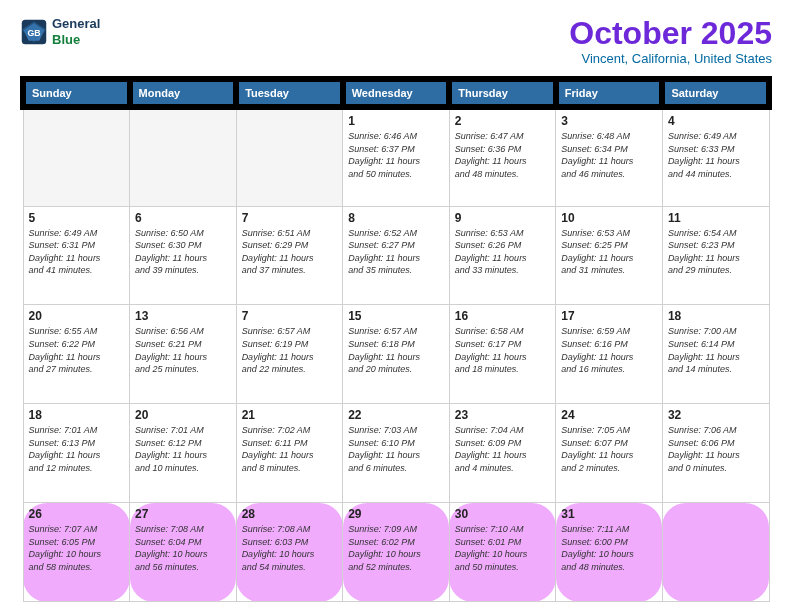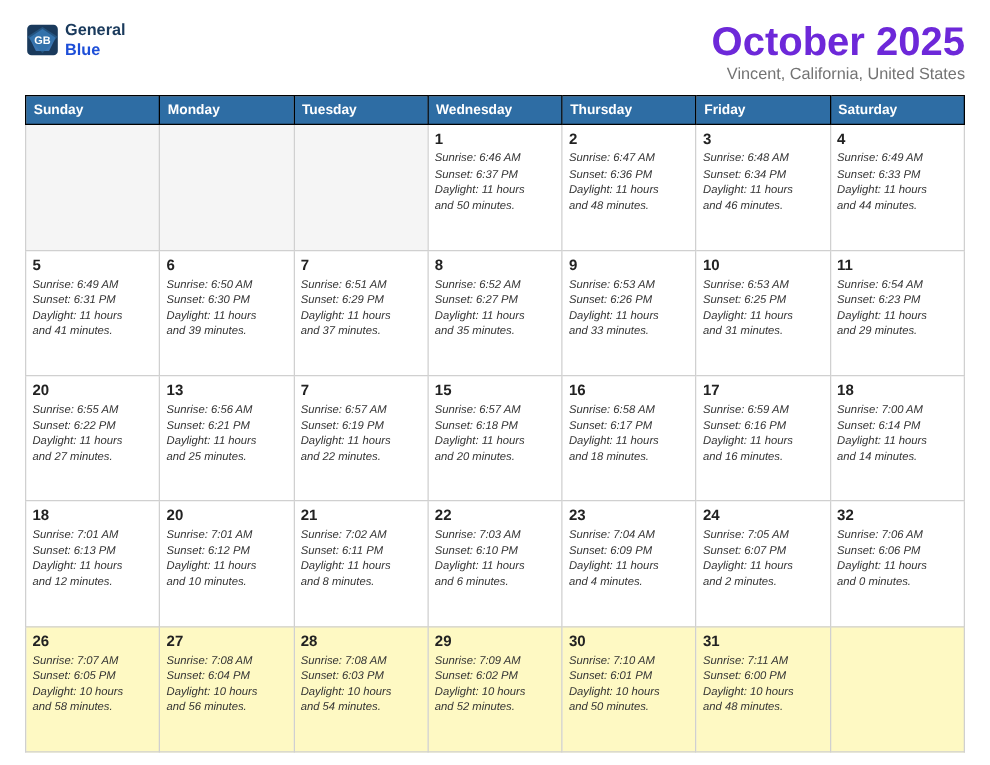--- a/index.html
+++ b/index.html
@@ -42,52 +42,53 @@
       text-align: right;
     }
     .month-title {
       font-size: 32px;
       font-weight: bold;
       color: #6d28d9;
       line-height: 1.1;
     }
     .location {
       font-size: 13px;
-      color: #737373;
+      color: #0369a1;
     }
     .calendar {
       border: 1px solid #ccc;
       border-collapse: collapse;
       width: 100%;
       flex: 1;
       table-layout: fixed;
     }
     .calendar th {
       background: #2e6da4;
       color: #fff;
       font-size: 11px;
       font-weight: bold;
       text-align: left;
       padding: 5px 6px;
-      border: 1px solid #000000;
+      border: 6px solid #000000;
     }
     .calendar td {
       vertical-align: top;
       padding: 4px 5px;
       border: 1px solid #d0d0d0;
       font-size: 9.5px;
       color: #222;
       background: #fff;
       height: 78px;
     }
     .calendar td.empty {
       background: #f5f5f5;
     }
     .calendar td.last-row {
-      background: #fef9c3;
+      background: #f0abfc;
+      border-radius: 24px;
     }
     .day-num {
       font-size: 12px;
       font-weight: bold;
       margin-bottom: 2px;
       display: block;
     }
     .day-info {
       font-size: 9px;
       line-height: 1.4;
@@ -102,21 +103,21 @@
   <div class="header">
     <div class="logo">
       <svg class="logo-icon" viewBox="0 0 32 32">
         <rect x="2" y="2" width="28" height="28" rx="4" fill="#1a3a5c"></rect>
         <polygon points="16,6 28,14 22,26 10,26 4,14" fill="#4a90d9" opacity="0.7"></polygon>
         <polygon points="16,4 30,13 16,28 2,13" fill="#2e6da4" opacity="0.5"></polygon>
         <text x="16" y="20" text-anchor="middle" font-size="10" fill="white" font-weight="bold">GB</text>
       </svg>
       <div class="logo-text">
         <div>General</div>
-        <div style="color:#1d4ed8">Blue</div>
+        <div style="color:#15803d">Blue</div>
       </div>
     </div>
     <div class="header-right">
       <div class="month-title">October 2025</div>
       <div class="location">Vincent, California, United States</div>
     </div>
   </div>
 
   <table class="calendar">
     <thead>

